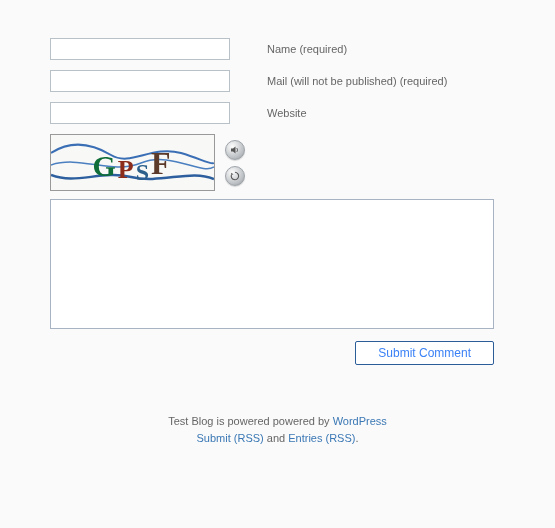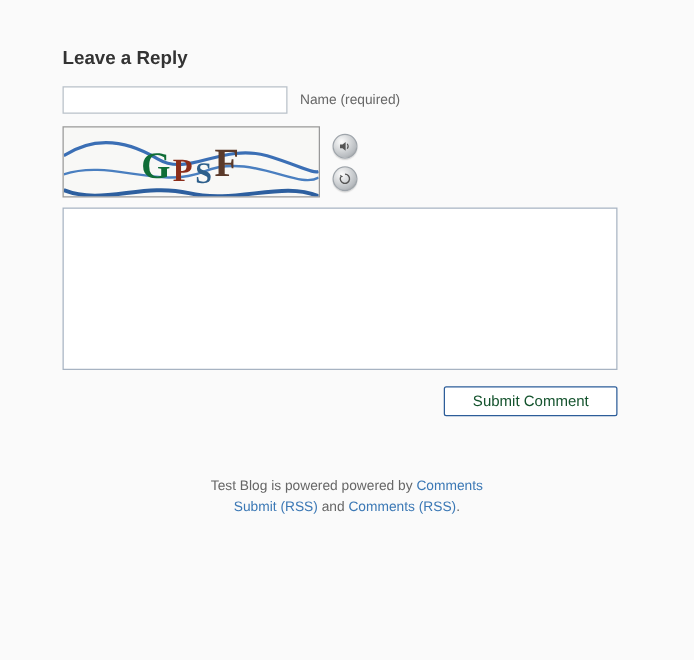--- a/index.html
+++ b/index.html
@@ -18,20 +18,21 @@
       font-family: "Trebuchet MS", Verdana, sans-serif;
       font-size: 15px;
       font-weight: bold;
       color: #333;
       margin: 0 0 14px 0;
     }
     .field-row {
       display: flex;
       align-items: center;
       margin-bottom: 10px;
+      gap: 27px;
     }
     .text-input {
       width: 172px;
       height: 18px;
       border: 1px solid #b8c0c8;
       background: #fff;
       padding: 1px 3px;
       font-size: 12px;
     }
     .small-input {
@@ -53,21 +54,20 @@
       margin-top: 4px;
       margin-bottom: 8px;
     }
     .captcha-box {
       width: 163px;
       height: 55px;
       border: 1px solid #999;
       position: relative;
       background: #f8f8f6;
       overflow: hidden;
-      padding-left: 41px;
     }
     .captcha-wave {
       position: absolute;
       inset: 0;
     }
     .captcha-text {
       position: absolute;
       top: 50%;
       left: 50%;
       transform: translate(-50%, -50%);
@@ -116,21 +116,21 @@
     }
     .submit-row {
       width: 444px;
       display: flex;
       justify-content: flex-end;
       margin-top: 8px;
     }
     .submit-btn {
       background: #fff;
       border: 1px solid #2c5d99;
-      color: #14532d;
+      color: #3b82f6;
       font-size: 12px;
       padding: 4px 22px;
       cursor: pointer;
       font-family: Arial, sans-serif;
       border-radius: 2px;
     }
     .footer {
       text-align: center;
       font-size: 11px;
       color: #666;
@@ -139,28 +139,35 @@
     }
     .footer .link {
       color: #3b78b5;
       cursor: pointer;
     }
   </style>
 </head>
 <body>
 
 <div class="container">
-  <h3 class="heading">Leave a Reply</h3>
 
   <div class="field-row">
     <input type="text" class="text-input" style="">
     <span class="field-label">Name (required)</span>
   </div>
 
-
+  <div class="field-row">
+    <input type="text" class="text-input" style="">
+    <span class="field-label">Mail (will not be published) (required)</span>
+  </div>
+
+  <div class="field-row">
+    <input type="text" class="text-input" style="">
+    <span class="field-label">Website</span>
+  </div>
 
 
   <div class="captcha-row">
     <div class="captcha-box">
       <svg class="captcha-wave" viewBox="0 0 163 55" preserveAspectRatio="none">
         <path d="M0,18 C20,5 40,8 60,20 C80,32 100,10 130,18 C150,24 160,30 163,28" stroke="#3b6fb5" stroke-width="2" fill="none"></path>
         <path d="M0,40 C25,50 50,35 80,42 C110,49 140,34 163,44" stroke="#2d5f9f" stroke-width="2.5" fill="none"></path>
         <path d="M0,30 C30,20 60,40 90,28 C120,16 150,40 163,32" stroke="#4a7fc0" stroke-width="1.5" fill="none"></path>
       </svg>
       <div class="captcha-text">
@@ -183,16 +190,16 @@
     </div>
   </div>
 
   <textarea class="comment-textarea" style=""></textarea>
 
   <div class="submit-row">
     <button class="submit-btn">Submit Comment</button>
   </div>
 
   <div class="footer">
-    <span>Test Blog is powered powered by </span><span class="link">Comments</span><br>
-    <span class="link">Submit (RSS)</span><span> and </span><span class="link">Comments (RSS)</span><span>.</span>
+    <span>Test Blog is powered powered by </span><span class="link">WordPress</span><br>
+    <span class="link">Submit (RSS)</span><span> and </span><span class="link">Entries (RSS)</span><span>.</span>
   </div>
 </div>
 
 </body></html>

